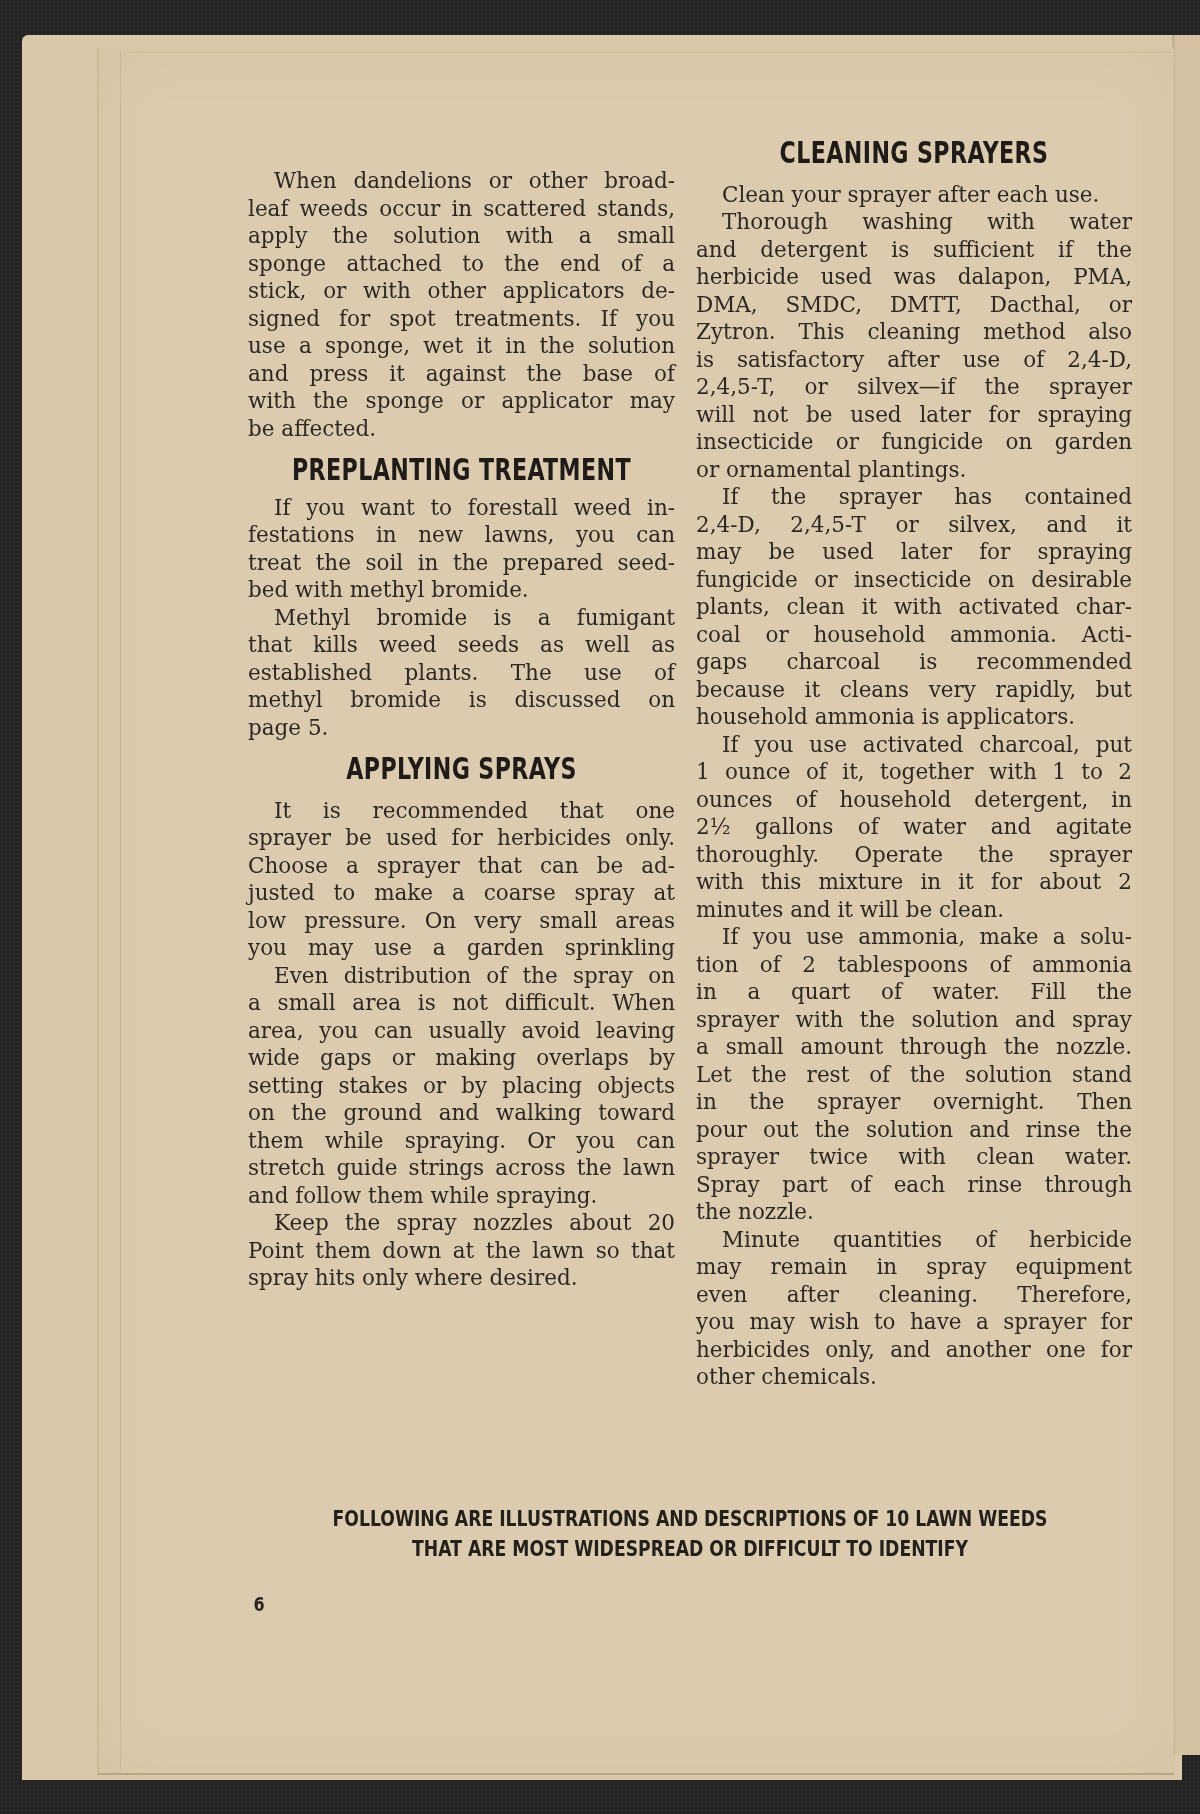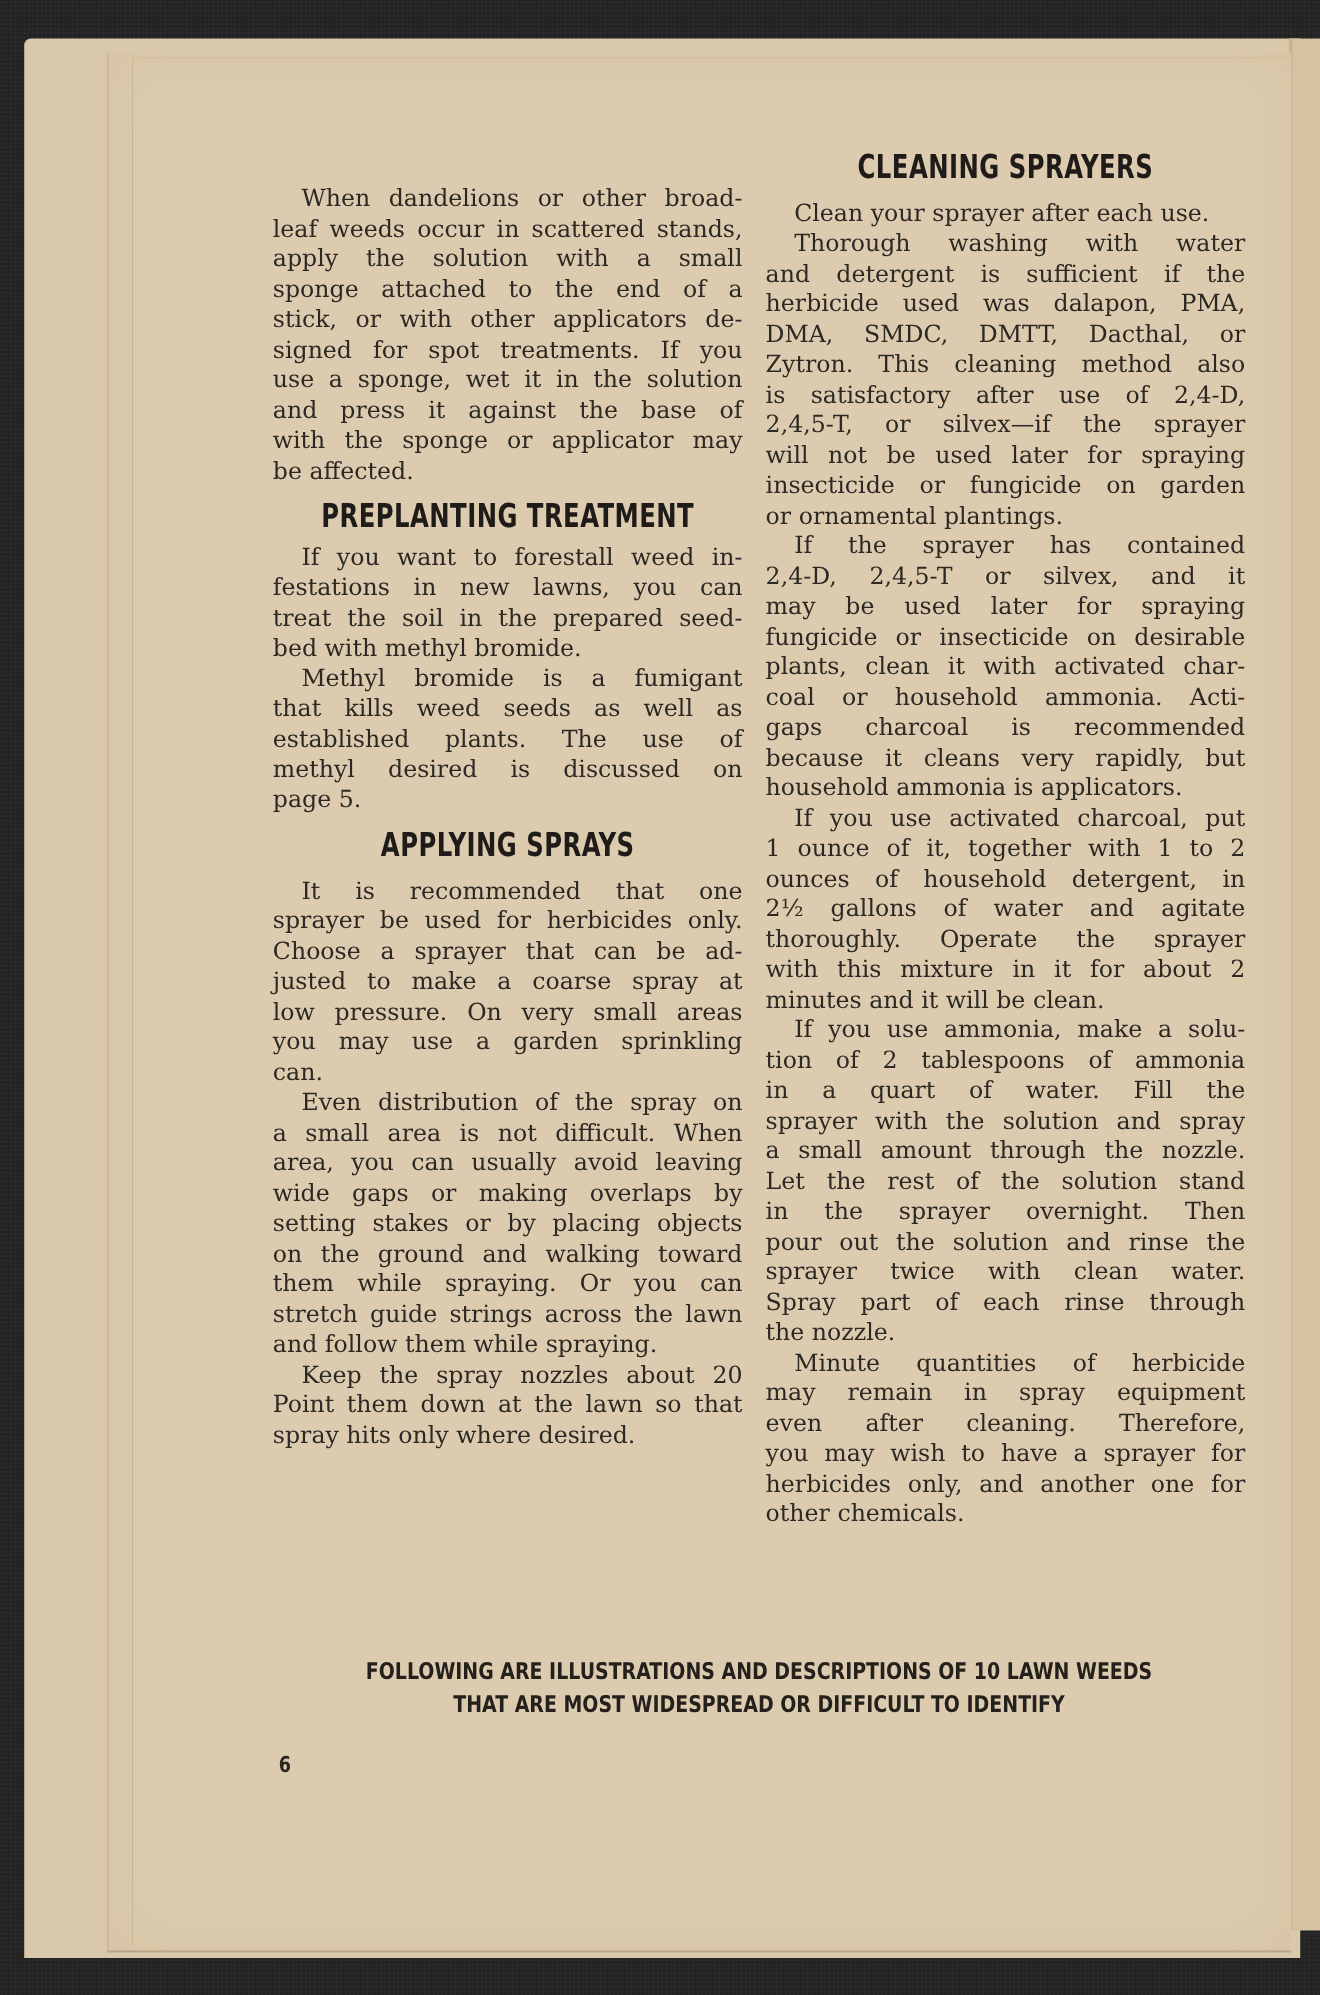--- a/index.html
+++ b/index.html
@@ -80,33 +80,32 @@
   <div>
       <span class="line indent">If you want to forestall weed in-</span>
       <span class="line">festations in new lawns, you can</span>
       <span class="line">treat the soil in the prepared seed-</span>
       <span class="line last">bed with methyl bromide.</span>
     </div>
   <div>
       <span class="line indent">Methyl bromide is a fumigant</span>
       <span class="line">that kills weed seeds as well as</span>
       <span class="line">established plants. The use of</span>
-      <span class="line">methyl desired is discussed on</span>
+      <span class="line">methyl bromide is discussed on</span>
       <span class="line last">page 5.</span>
     </div>
 
   <h2 class="heading h-applying">APPLYING SPRAYS</h2>
   <div>
       <span class="line indent">It is recommended that one</span>
       <span class="line">sprayer be used for herbicides only.</span>
       <span class="line">Choose a sprayer that can be ad-</span>
       <span class="line">justed to make a coarse spray at</span>
       <span class="line">low pressure. On very small areas</span>
       <span class="line">you may use a garden sprinkling</span>
-      <span class="line last">can.</span>
     </div>
   <div>
       <span class="line indent">Even distribution of the spray on</span>
       <span class="line">a small area is not difficult. When</span>
       <span class="line">area, you can usually avoid leaving</span>
       <span class="line">wide gaps or making overlaps by</span>
       <span class="line">setting stakes or by placing objects</span>
       <span class="line">on the ground and walking toward</span>
       <span class="line">them while spraying. Or you can</span>
       <span class="line">stretch guide strings across the lawn</span>

